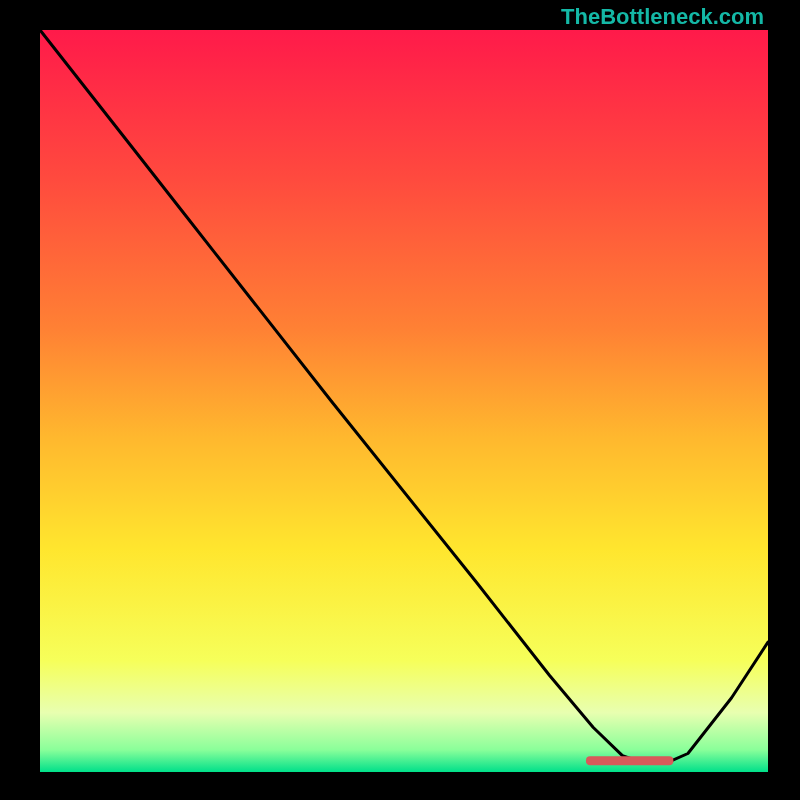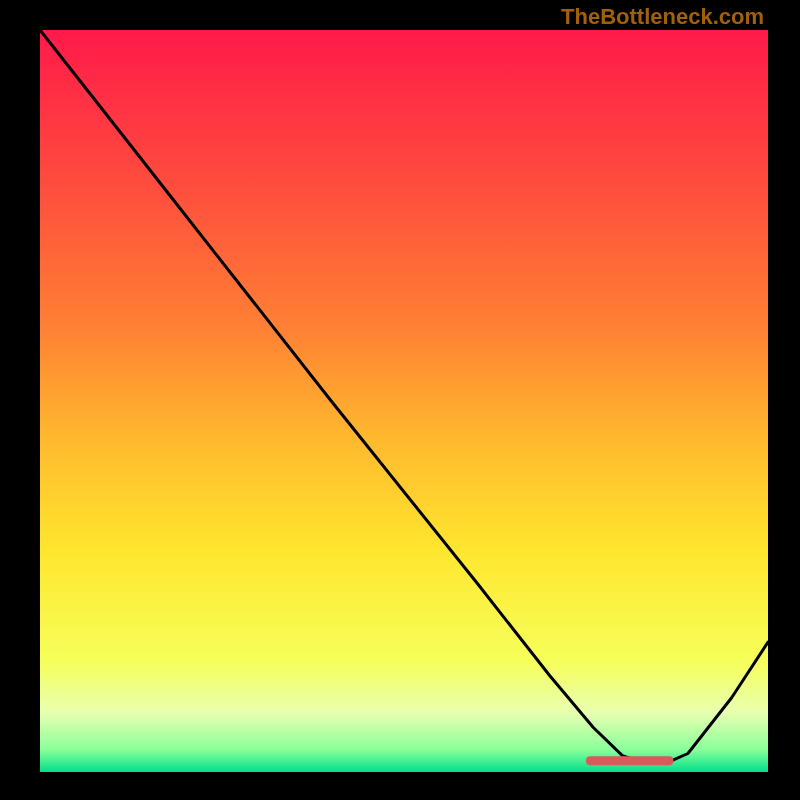--- a/index.html
+++ b/index.html
@@ -13,21 +13,21 @@
   }
   .container {
     width: 800px;
     height: 800px;
     position: relative;
   }
   .watermark {
     position: absolute;
     top: 4px;
     right: 36px;
-    color: #a16207;
+    color: #14b8a6;
     font-size: 22px;
     font-weight: bold;
     z-index: 10;
   }
   svg.chart {
     position: absolute;
     left: 0;
     top: 0;
     width: 800px;
     height: 800px;

